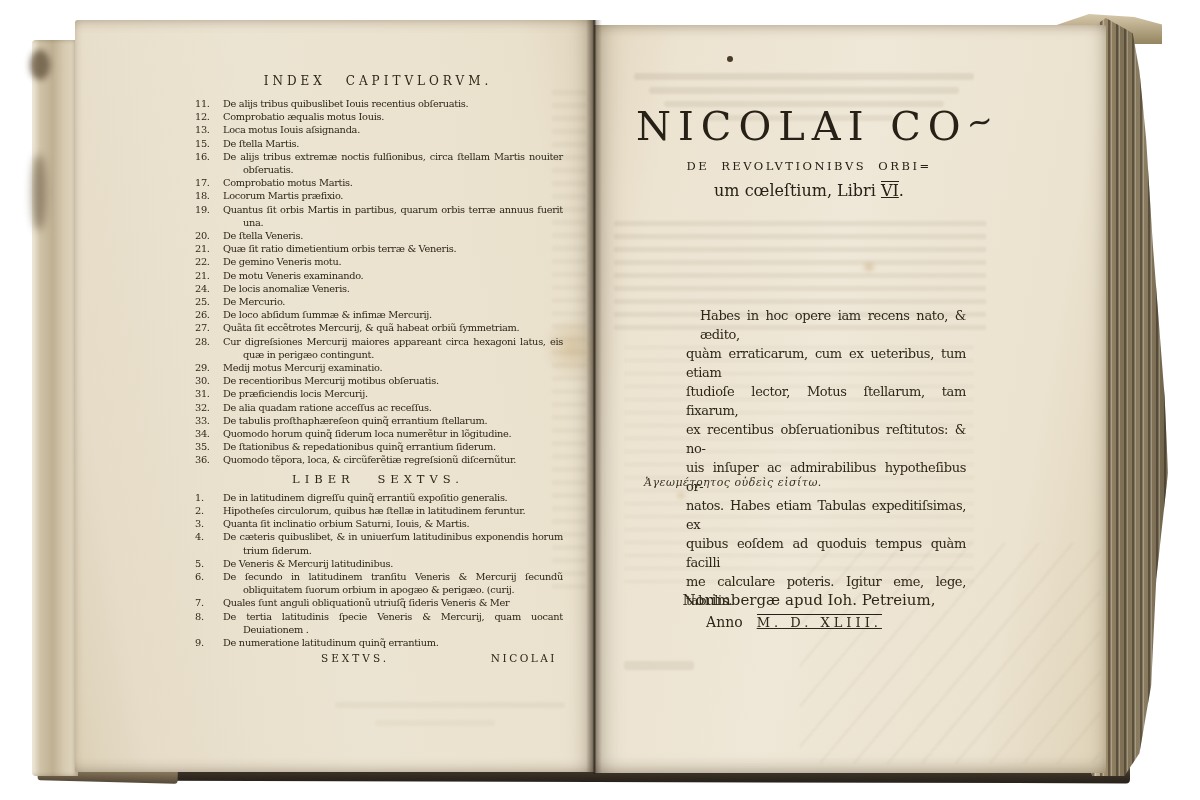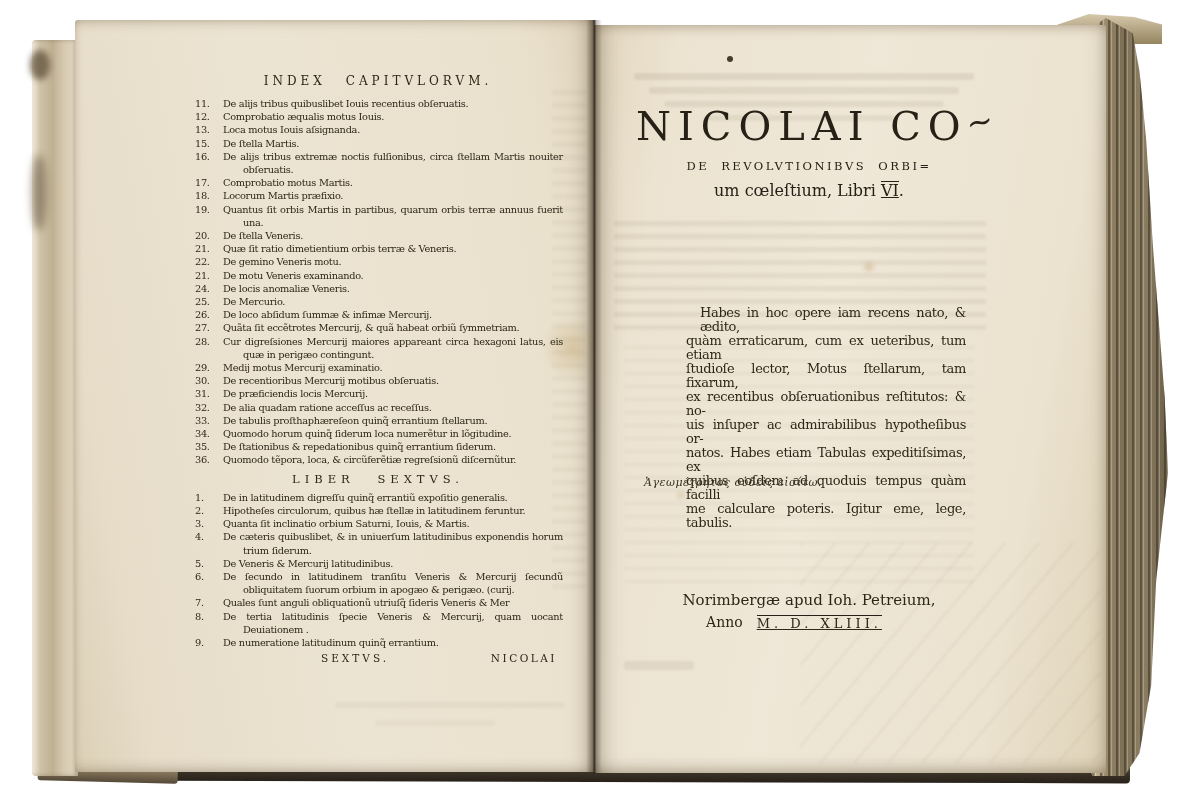--- a/index.html
+++ b/index.html
@@ -63,29 +63,29 @@
   .catchword{position:absolute;right:6px;letter-spacing:2.5px;}
 
   
   .title-block{position:absolute;left:42px;top:78px;width:346px;text-align:center;color:#262016;}
   .title-l1{font-size:40px;letter-spacing:7px;margin:0 0 10px 0;white-space:nowrap;font-weight:normal;}
   .tilde{display:inline-block;font-size:32px;transform:translateY(-8px) rotate(-12deg);margin-left:-2px;}
   .title-l2{font-size:19px;letter-spacing:2px;word-spacing:6px;margin:0 0 7px 0;white-space:nowrap;}
   .title-l3{font-size:11.5px;letter-spacing:2.5px;word-spacing:6px;margin:0 0 8px 0;white-space:nowrap;}
   .title-l4{font-size:16px;margin:0;white-space:nowrap;}
   .overline{display:inline-block;border-top:1.2px solid #262016;line-height:1;padding-top:1px;text-decoration:underline;}
-  .blurb{position:absolute;left:92px;top:281px;width:280px;font-size:13px;line-height:14px;
+  .blurb{position:absolute;left:92px;top:281px;width:280px;font-size:13px;line-height:19px;
     letter-spacing:-.35px;}
   .blurb > div{text-align:justify;text-align-last:justify;}
   .blurb > div:first-of-type{padding-left:14px;}
   .greek{position:absolute;left:50px;top:451px;width:280px;text-align:left;font-size:11px;
     font-style:italic;letter-spacing:.5px;color:#3a3224;}
   .imprint{position:absolute;left:42px;top:566px;width:346px;text-align:center;}
   .imprint-l1{font-size:15px;margin:0 0 5px 0;white-space:nowrap;}
-  .imprint-l2{display:flex;justify-content:center;gap:14px;font-size:14px;margin-right:30px;align-items:flex-end;}
+  .imprint-l2{display:flex;justify-content:center;gap:14px;font-size:14px;margin-right:30px;}
   .imprint-year{letter-spacing:4px;font-size:13px;}
   .dot{position:absolute;border-radius:50%;}
 </style>
 </head>
 <body>
 
 <div class="book">
 
   <div class="bottom-edge"></div>
   <div class="board-corner-left"></div>

